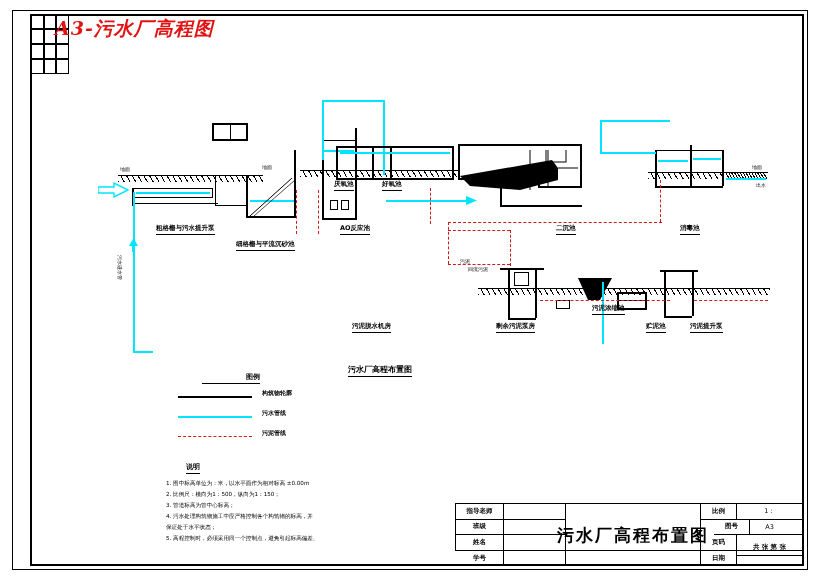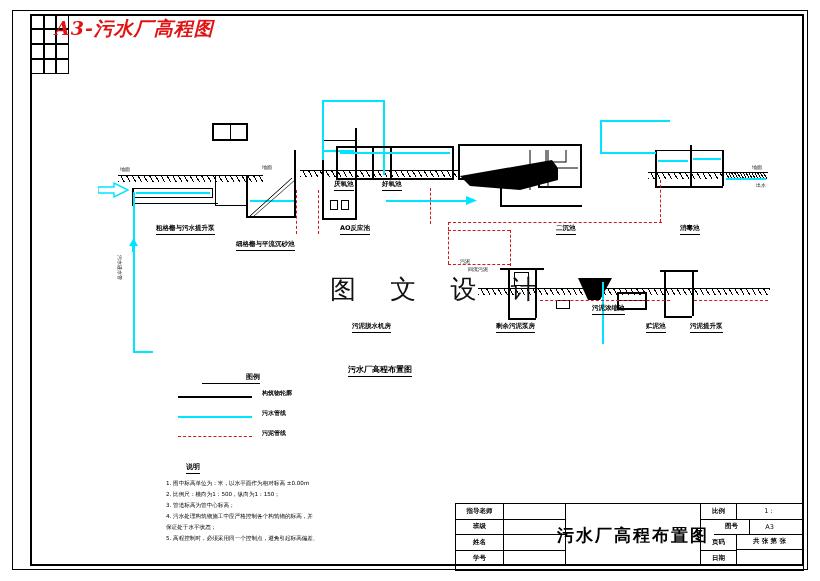--- a/index.html
+++ b/index.html
@@ -63,21 +63,21 @@
       border-bottom:1px solid #000;padding-bottom:1px;}
   .legend-row{position:absolute;height:10px;}
   .legend-text{position:absolute;font-size:6px;font-weight:bold;white-space:nowrap;}
 
   
   .notes-title{position:absolute;font-size:7px;font-weight:bold;
       border-bottom:1px solid #000;padding-bottom:1px;}
   .note{position:absolute;font-size:5.6px;white-space:nowrap;line-height:8px;}
 
   
-  .tb{position:absolute;left:455px;top:503px;width:349px;height:68px;
+  .tb{position:absolute;left:455px;top:503px;width:349px;height:48px;
       border:1.6px solid #000;box-sizing:border-box;}
   .tb .c{position:absolute;border-right:1.2px solid #000;border-bottom:1.2px solid #000;
       box-sizing:border-box;display:flex;align-items:center;justify-content:center;
       font-size:6.5px;font-weight:bold;color:#000;white-space:nowrap;}
   .tb .nb{border-right:none;}
   .tb .nbb{border-bottom:none;}
   .tb .big{font-size:17px;font-weight:bold;letter-spacing:2px;
       font-family:"DejaVu Sans","Liberation Sans",sans-serif;}
   .tb .val{font-weight:normal;font-size:6.5px;}
 </style>
@@ -251,21 +251,20 @@
   <div class="unit" style="left:680px;top:224px;">消毒池</div>
   <div class="unit" style="left:334px;top:180px;">厌氧池</div>
   <div class="unit" style="left:382px;top:180px;">好氧池</div>
 
   <div class="unit" style="left:352px;top:322px;">污泥脱水机房</div>
   <div class="unit" style="left:496px;top:322px;">剩余污泥泵房</div>
   <div class="unit" style="left:592px;top:304px;">污泥浓缩池</div>
   <div class="unit" style="left:646px;top:322px;">贮泥池</div>
   <div class="unit" style="left:690px;top:322px;">污泥提升泵</div>
 
-  <div class="watermark" style="left:330px;top:272px;">图 文 设 计</div>
 
   <div class="caption" style="left:348px;top:364px;">污水厂高程布置图</div>
 
   <div class="legend-title" style="left:202px;top:372px;padding-left:44px;">图例</div>
 
   <div class="legend-row" style="left:178px;top:392px;width:74px;">
     <div style="position:absolute;left:0;top:4px;width:74px;height:1.6px;background:#000;"></div>
   </div>
   <div class="legend-text" style="left:262px;top:389px;">构筑物轮廓</div>
 
@@ -301,17 +300,17 @@
 
     <div class="c big nbb" style="left:110px;top:0;width:135px;height:62px;">污水厂高程布置图</div>
 
     <div class="c" style="left:245px;top:0;width:36px;height:15.5px;">比例</div>
     <div class="c" style="left:258px;top:15.5px;width:36px;height:15.5px;">图号</div>
     <div class="c" style="left:245px;top:31px;width:36px;height:15.5px;">页码</div>
     <div class="c nbb" style="left:245px;top:46.5px;width:36px;height:15.5px;">日期</div>
 
     <div class="c val nb" style="left:281px;top:0;width:65px;height:15.5px;">1：</div>
     <div class="c val nb" style="left:281px;top:15.5px;width:65px;height:15.5px;">A3</div>
-    <div class="c val nb" style="left:281px;top:30px;width:65px;height:15.5px;font-weight:bold;">共 张   第 张</div>
+    <div class="c val nb" style="left:281px;top:36px;width:65px;height:15.5px;font-weight:bold;">共 张   第 张</div>
     <div class="c val nb nbb" style="left:281px;top:46.5px;width:65px;height:15.5px;"></div>
   </div>
 
 </div>
 
 </body></html>

